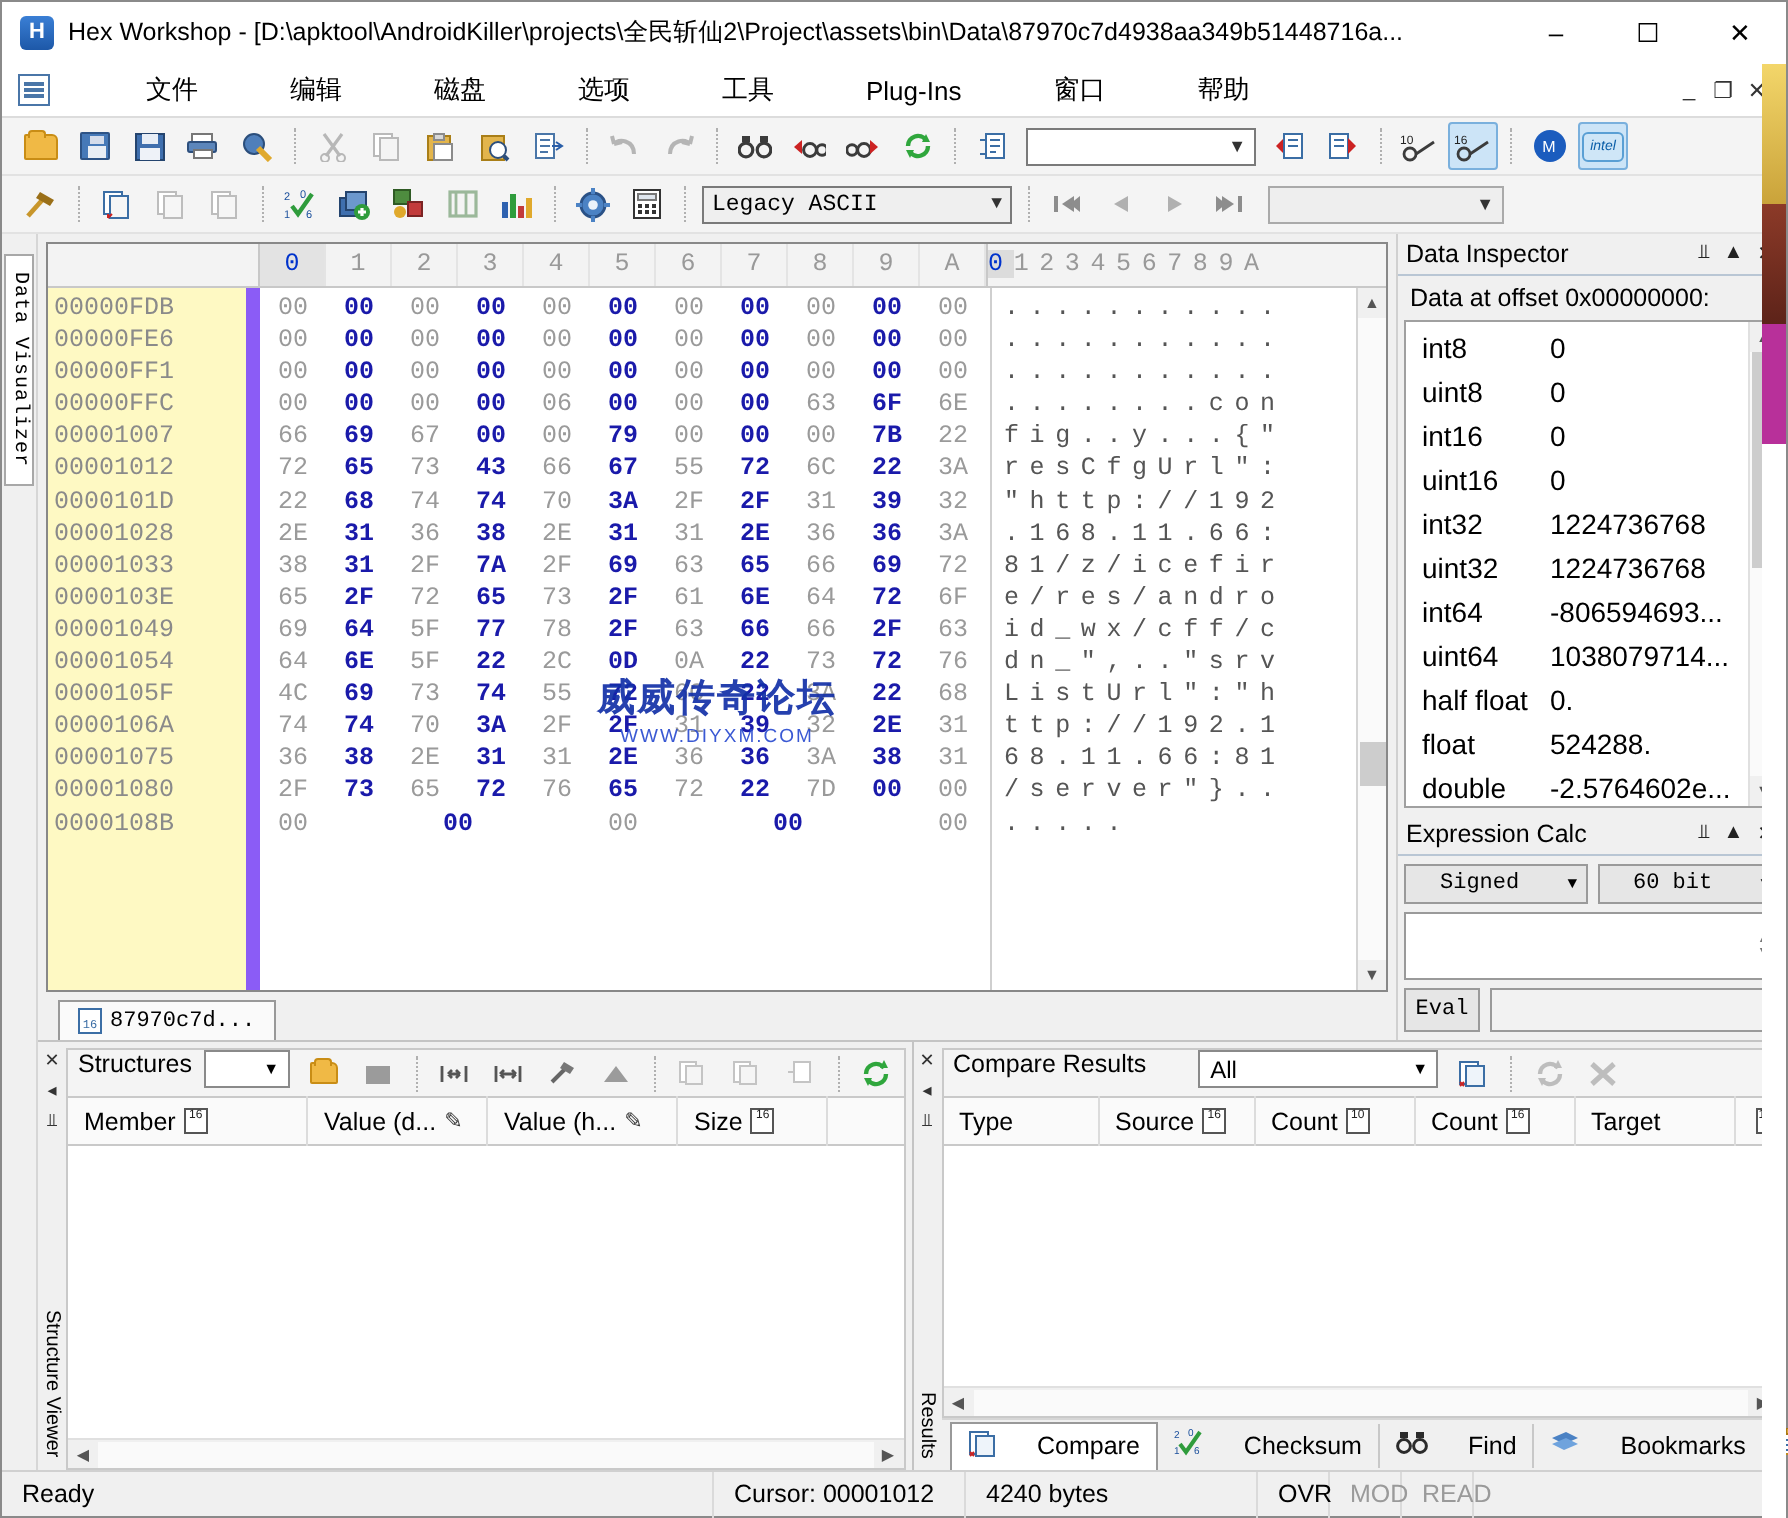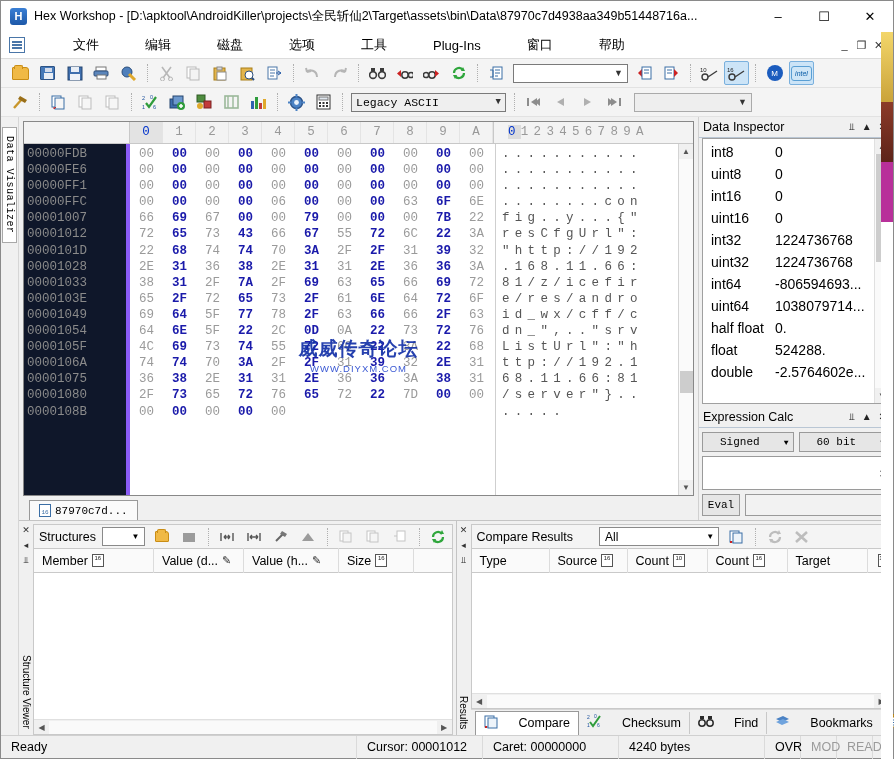--- a/index.html
+++ b/index.html
@@ -154,41 +154,41 @@
     font-family: "Liberation Mono", monospace; font-size: 12.5px;
   }
   .hdr-off { flex: 0 0 106px; border-right: 1px solid #c8c8c8; background:#f3f3f3;}
   .hdr-hex { display: flex; flex: 0 0 auto; }
   .hdr-hex .col {
     width: 33px; text-align: center; line-height: 21px; color: #999;
     border-right: 1px solid #e4e4e4;
   }
   .hdr-hex .col.sel { color: #0033cc; background: #e3e3e3; }
   .hdr-ascii {
-    flex: 0 0 auto; padding-left: 14px; line-height: 21px;
+    flex: 0 0 auto; padding-left: 0; line-height: 21px;
     color: #999; letter-spacing: 5.3px; border-left: 1px solid #c8c8c8;
   }
   .hdr-ascii .sel { color:#0033cc; background:#dcdcdc; }
 
   .hex-body { flex:1 1 auto; display:flex; min-height:0; position:relative; }
   .hex-scroll { flex:1 1 auto; display:flex; overflow:hidden; }
 
   .col-offsets {
-    flex: 0 0 106px; background: #0f172a;
+    flex: 0 0 106px; background: #fef9c3;
     font-family: "Liberation Mono", monospace; font-size: 12.5px;
     color: #8a8a8a; padding-top: 2px;
-    border-right: 4px solid #8b5cf6;
+    border-right: 7px solid #8b5cf6;
   }
   .col-offsets div { height: 16.1px; line-height: 16.1px; padding-left: 3px; }
 
   .col-hex {
     flex: 0 0 auto; padding-top: 2px;
     font-family: "Liberation Mono", monospace; font-size: 12.5px;
   }
-  .hex-line { height: 16.1px; line-height: 16.1px; display:flex; }
+  .hex-line { height: 16.1px; line-height: 16.1px; display:flex;justify-content:space-between; }
   .hex-line .b { width: 33px; text-align:center; color:#9a9a9a; }
   .hex-line .b.odd { color:#1a1aaa; font-weight:bold; }
 
   .col-ascii {
     flex: 0 0 auto; padding-top: 2px; padding-left: 6px;
     font-family: "Liberation Mono", monospace; font-size: 12.5px;
     color: #555; border-left: 1px solid #cfcfcf; margin-left: 2px;
   }
   .ascii-line { height:16.1px; line-height:16.1px; letter-spacing: 5.3px; white-space: pre; }
 
@@ -287,21 +287,21 @@
     display:flex; flex-direction:column; align-items:center; padding-top:4px;
     font-size:9px; color:#333;
   }
   .bd-gutter .g2 { margin-bottom:5px; }
   .bd-vtext {
     writing-mode: vertical-rl; text-orientation: mixed;
     font-size:10px; color:#000; margin-top:auto; margin-bottom:6px;
   }
   .bd-main { flex:1 1 auto; min-width:0; display:flex; flex-direction:column; padding:3px 3px 0 0; }
   .bd-head {
-    flex:0 0 24px; height:24px; display:flex; align-items:center;
+    flex:0 0 24px; height:24px; display:flex; 
     background:#f4f4f4; border:1px solid #c9c9c9; border-bottom:none;
     padding-left:5px; font-size:12.5px;
   }
   .bd-combo {
     height:19px; background:#fff; border:1px solid #8a8a8a;
     display:flex; align-items:center; padding-left:5px; font-size:12px;
     margin-left: 6px;
   }
   .bd-combo .arrow { margin-left:auto; margin-right:4px; font-size:8px; }
   .bd-tools { display:flex; align-items:center; margin-left:4px; }
@@ -364,21 +364,21 @@
   }
   .edge-art { position:absolute; right:0; width:12px; }
 </style>
 </head>
 <body>
 
 <div id="app">
 
   <div class="titlebar">
     <div class="title-icon">H</div>
-    <div class="title-text">Hex Workshop - [D:\apktool\AndroidKiller\projects\全民斩仙2\Target\assets\bin\Data\87970c7d4938aa349b51448716a...</div>
+    <div class="title-text">Hex Workshop - [D:\apktool\AndroidKiller\projects\全民斩仙2\Project\assets\bin\Data\87970c7d4938aa349b51448716a...</div>
     <div class="win-btns">
       <div class="win-btn">–</div>
       <div class="win-btn">☐</div>
       <div class="win-btn close">✕</div>
     </div>
   </div>
 
   <div class="menubar">
     <div class="menu-doc-icon"></div>
     <div class="menu-item">文件</div>
@@ -990,20 +990,21 @@
 
           <div class="pane" style="flex:1 1 auto; min-height:0;">
             <div class="pane-title">
               <span>Data Inspector</span>
               <span class="tools">
                 <span>⫫</span>
                 <span>▲</span>
                 <span>✕</span>
               </span>
             </div>
+            <div class="di-sub">Data at offset 0x00000000:</div>
             <div class="di-list">
               <div class="di-rows" id="di-rows">
                   <div class="di-row">
                     <span class="k">int8</span>
                     <span class="v">0</span>
                   </div>
                   <div class="di-row">
                     <span class="k">uint8</span>
                     <span class="v">0</span>
                   </div>
@@ -1308,21 +1309,20 @@
               </div>
           </div>
         </div>
       </div>
     </div>
   </div>
 
   <div class="statusbar">
     <div class="sb-cell first">Ready</div>
     <div class="sb-cell grow" style="min-width:126px">Cursor: 00001012</div>
-    <div class="sb-cell grow" style="min-width:136px">Caret: 00000000</div>
     <div class="sb-cell grow" style="min-width:146px">4240 bytes</div>
     <div class="sb-cell sb-flag">OVR</div>
     <div class="sb-cell sb-flag off">MOD</div>
     <div class="sb-cell sb-flag off">READ</div>
     <div class="sb-grip">◢</div>
   </div>
 
   <div class="edge-strip">
     <div class="edge-art" style="top:0;height:70px;background:linear-gradient(#f3d66a,#caa33a);"></div>
     <div class="edge-art" style="top:70px;height:60px;background:linear-gradient(#8c3a28,#5d2319);"></div>

